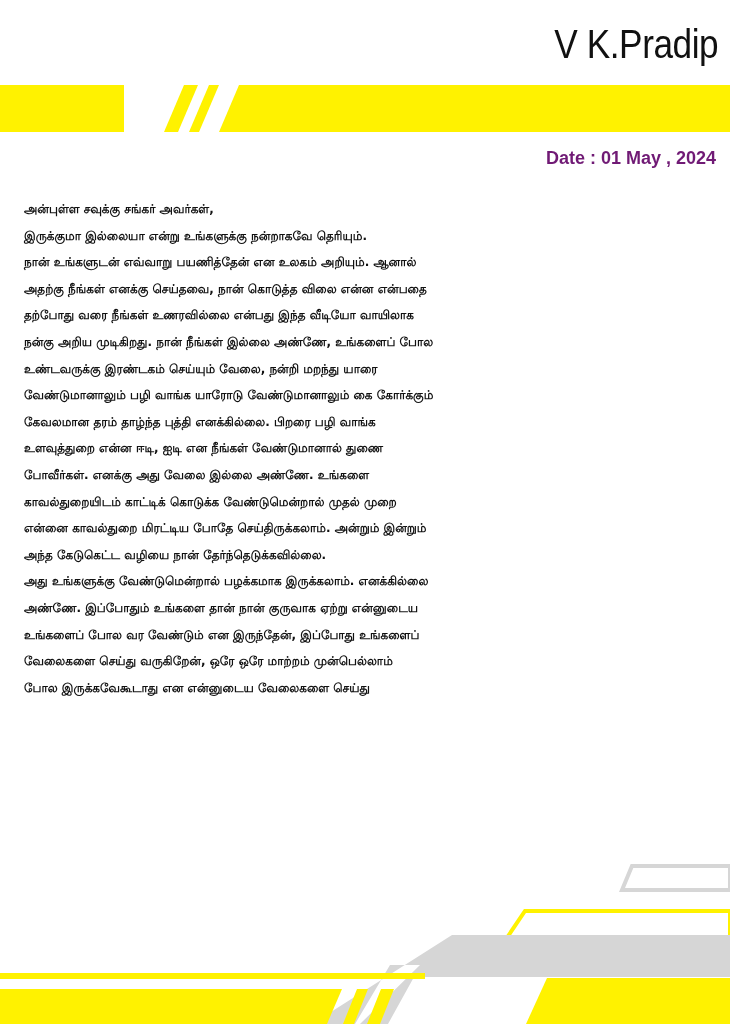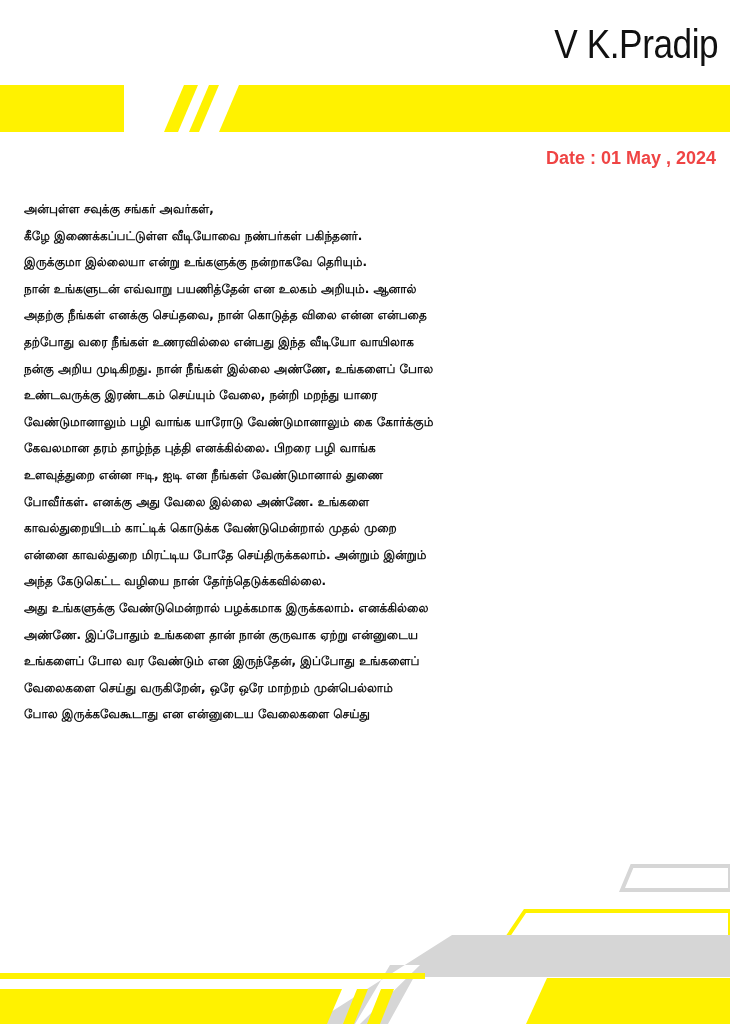--- a/index.html
+++ b/index.html
@@ -1,19 +1,19 @@
 <!DOCTYPE html>
 <html><head>
   <meta charset="utf-8">
   <style>
     html, body { margin: 0; padding: 0; background: #ffffff; }
     body { width: 730px; height: 1024px; position: relative; overflow: hidden; font-family: "DejaVu Sans", sans-serif; color: #111111; }
     .header-name { position: absolute; right: 12px; top: 22px; font-family: "Liberation Sans", sans-serif; font-size: 40px; letter-spacing: -0.5px; color: #111; transform: scaleX(0.88); transform-origin: right center; }
     .deco { position: absolute; left: 0; top: 0; width: 730px; height: 1024px; pointer-events: none; }
-    .date { position: absolute; right: 14px; top: 148px; font-family: "Liberation Sans", sans-serif; font-weight: bold; font-size: 18px; color: #ef4444; margin-left: 19px; }
+    .date { position: absolute; right: 14px; top: 148px; font-family: "Liberation Sans", sans-serif; font-weight: bold; font-size: 18px; color: #701a75; margin-left: 19px; }
     .letter { position: absolute; left: 24px; top: 196px; width: 700px; font-family: "DejaVu Sans", sans-serif; font-weight: bold; font-size: 12px; line-height: 26.6px; color: #111; }
     .line { white-space: nowrap; display: block; }
   </style>
 </head>
 <body>
 
 <svg class="deco" viewBox="0 0 730 1024" xmlns="http://www.w3.org/2000/svg">
 
   <rect x="0" y="85" width="124" height="47" fill="#FFF200"></rect>
   <polygon points="184,85 198,85 178,132 164,132" fill="#FFF200"></polygon>
@@ -37,21 +37,20 @@
 
   <polygon points="547,978 730,978 730,1024 526,1024" fill="#FFF200"></polygon>
 </svg>
 
 <div class="header-name">V K.Pradip</div>
 
 <div class="date">Date : 01 May , 2024</div>
 
 <div class="letter">
   <span class="line">அன்புள்ள சவுக்கு சங்கர் அவர்கள்,</span>
-  <span class="line">கீழே இணைக்கப்பட்டுள்ள வீடியோவை நண்பர்கள் பகிந்தனர்.</span>
   <span class="line">இருக்குமா இல்லையா என்று உங்களுக்கு நன்றாகவே தெரியும்.</span>
   <span class="line">நான் உங்களுடன் எவ்வாறு பயணித்தேன் என உலகம் அறியும். ஆனால்</span>
   <span class="line">அதற்கு நீங்கள் எனக்கு செய்தவை, நான் கொடுத்த விலை என்ன என்பதை</span>
   <span class="line">தற்போது வரை நீங்கள் உணரவில்லை என்பது இந்த வீடியோ வாயிலாக</span>
   <span class="line">நன்கு அறிய முடிகிறது. நான் நீங்கள் இல்லை அண்ணே, உங்களைப் போல</span>
   <span class="line">உண்டவருக்கு இரண்டகம் செய்யும் வேலை, நன்றி மறந்து யாரை</span>
   <span class="line">வேண்டுமானாலும் பழி வாங்க யாரோடு வேண்டுமானாலும் கை கோர்க்கும்</span>
   <span class="line">கேவலமான தரம் தாழ்ந்த புத்தி எனக்கில்லை. பிறரை பழி வாங்க</span>
   <span class="line">உளவுத்துறை என்ன  ஈடி, ஐடி என நீங்கள் வேண்டுமானால் துணை</span>
   <span class="line">போவீர்கள். எனக்கு அது வேலை இல்லை அண்ணே. உங்களை</span>

